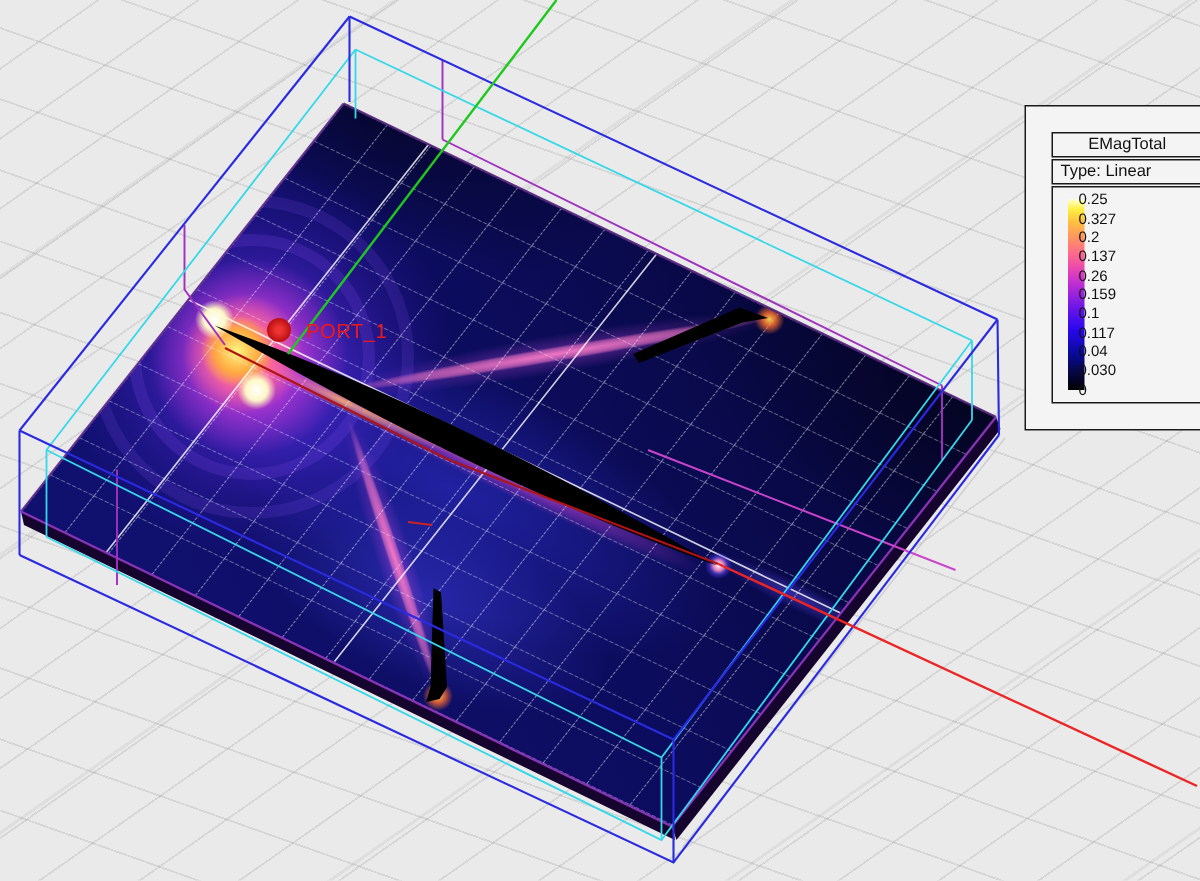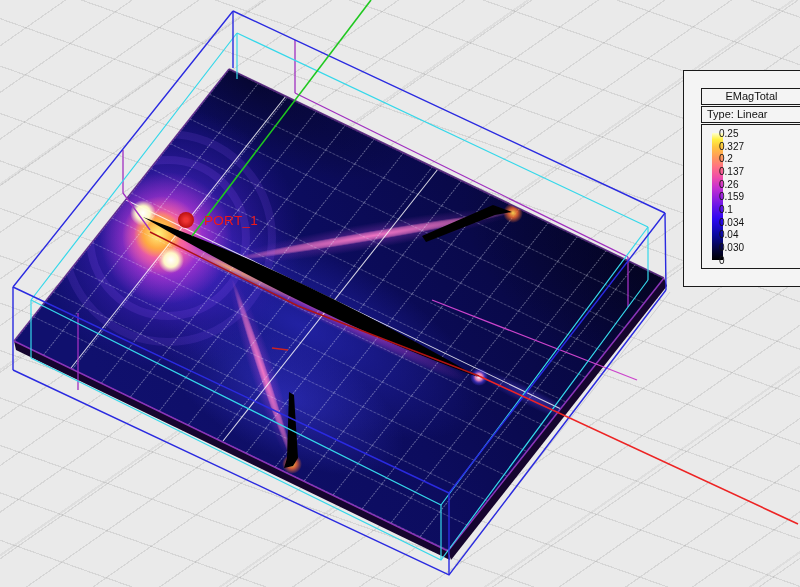--- a/index.html
+++ b/index.html
@@ -201,18 +201,18 @@
   <div class="lg-box lg-type">Type: Linear</div>
   <div class="lg-box lg-scale">
     <div class="lg-bar"></div>
     <div class="lg-tick" style="top:3px">0.25</div>
     <div class="lg-tick" style="top:16px">0.327</div>
     <div class="lg-tick" style="top:28px">0.2</div>
     <div class="lg-tick" style="top:41px">0.137</div>
     <div class="lg-tick" style="top:54px">0.26</div>
     <div class="lg-tick" style="top:66px">0.159</div>
     <div class="lg-tick" style="top:79px">0.1</div>
-    <div class="lg-tick" style="top:92px">0.034</div>
+    <div class="lg-tick" style="top:92px">0.117</div>
     <div class="lg-tick" style="top:104px">0.04</div>
     <div class="lg-tick" style="top:117px">0.030</div>
     <div class="lg-tick" style="top:130px">0</div>
   </div>
 </div>
 
 </body></html>

